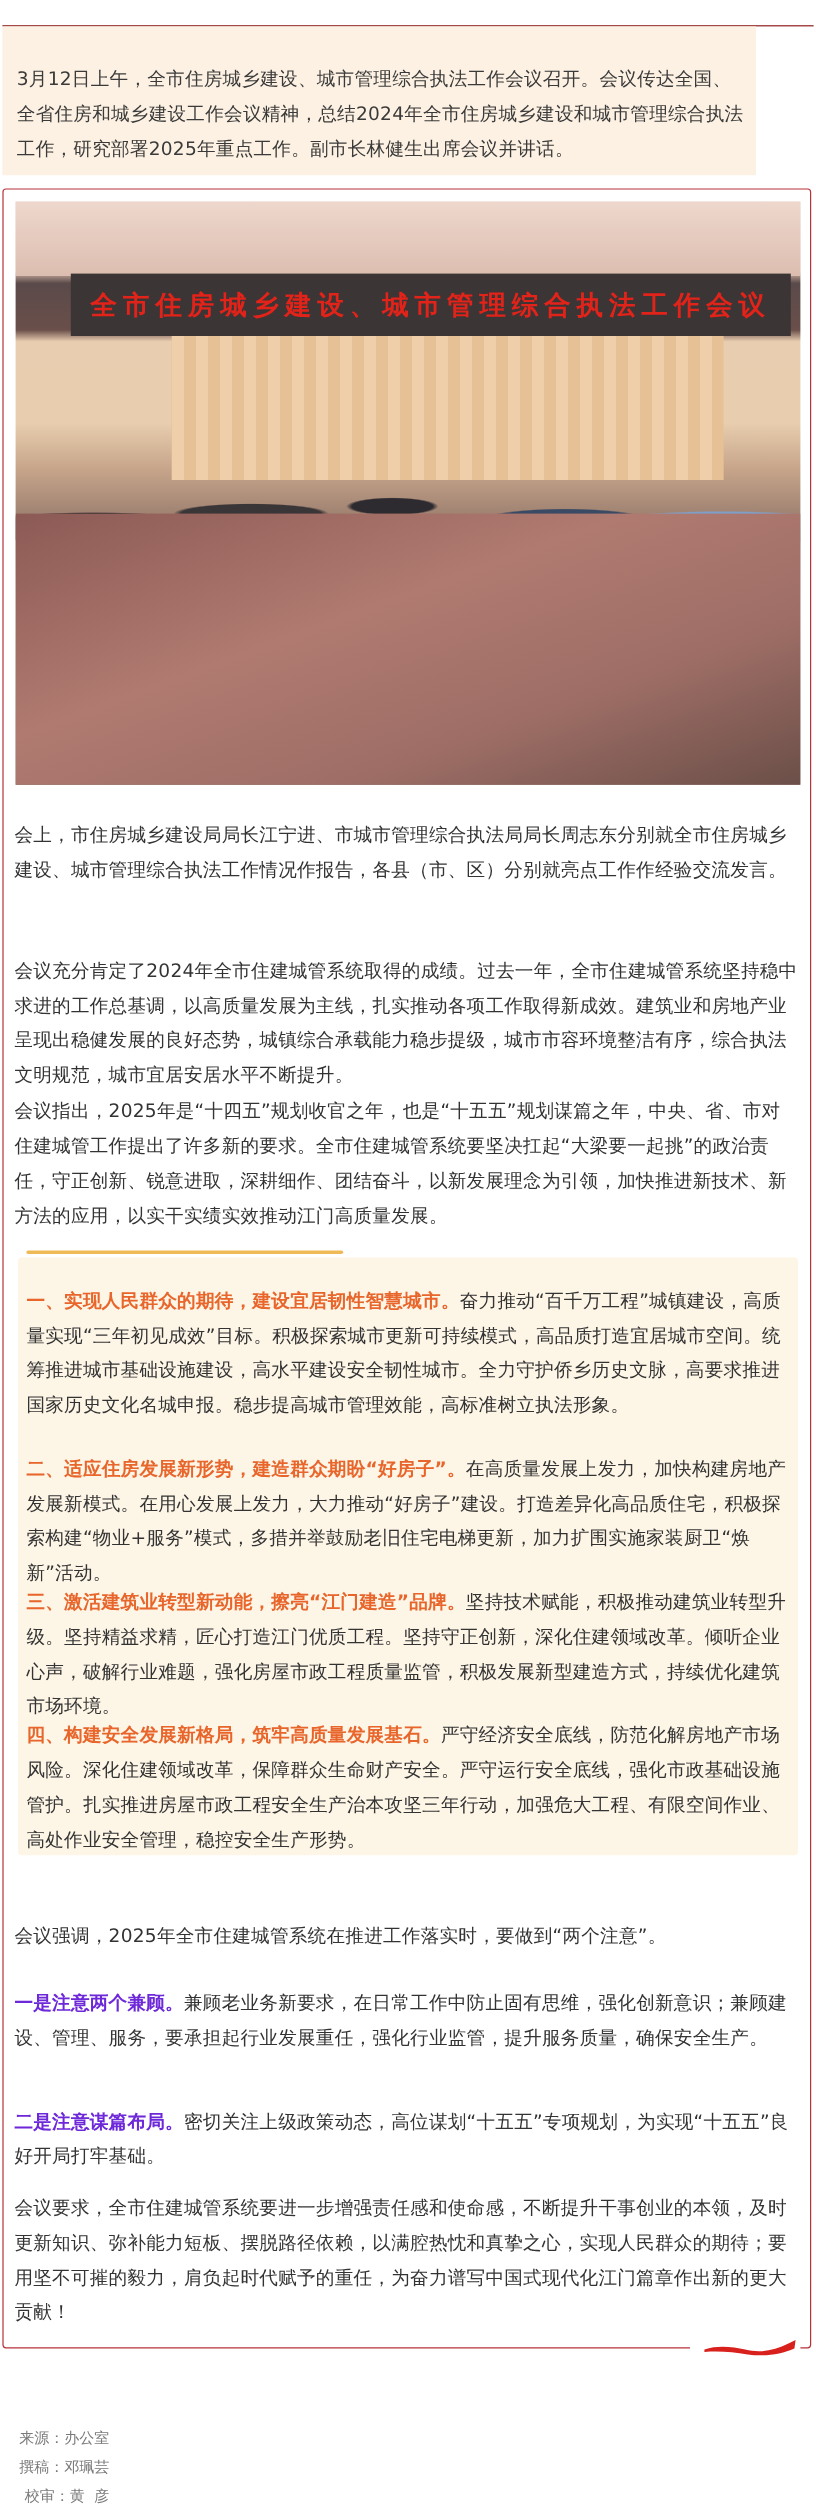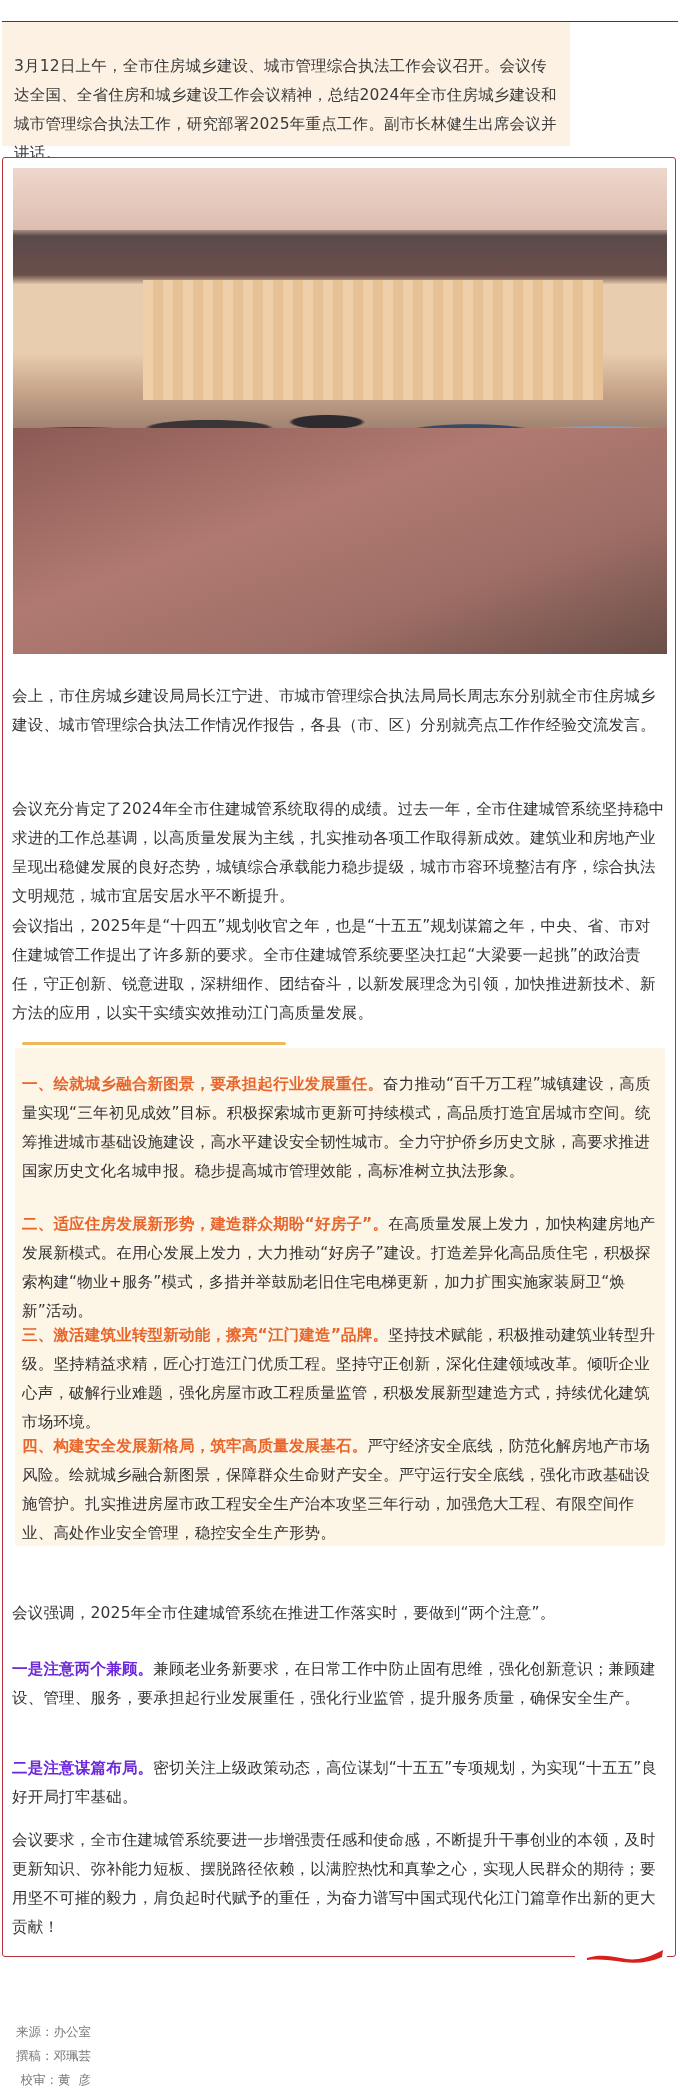--- a/index.html
+++ b/index.html
@@ -1,18 +1,18 @@
 <!DOCTYPE html>
 <html><head>
 <meta charset="utf-8">
 <style>
   html, body { margin: 0; padding: 0; background: #ffffff; }
   body { width: 680px; height: 2100px; position: relative; font-family: "DejaVu Sans", "Liberation Sans", sans-serif; color: #333333; overflow: hidden; }
   .top-rule { position: absolute; left: 2px; top: 21px; width: 676px; height: 1px; background: #8e1c1c; }
-  .intro-box { position: absolute; left: 2px; top: 22px; width: 568px; height: 124px; background: #fcf1e2; box-sizing: border-box; padding: 30px 10px 0 12px; }
+  .intro-box { position: absolute; left: 2px; top: 22px; width: 628px; height: 124px; background: #fcf1e2; box-sizing: border-box; padding: 30px 10px 0 12px; }
   .intro-box p { margin: 0; font-size: 15.5px; line-height: 29px; color: #3a3a3a; letter-spacing: 0.2px; }
   .main-card { position: absolute; left: 2px; top: 157px; width: 674px; height: 1800px; border: 1.5px solid #b8323a; border-radius: 3px; box-sizing: border-box; background: #fff; }
   .photo { position: absolute; left: 13px; top: 168px; width: 654px; height: 486px; overflow: hidden; background: linear-gradient(180deg,#e6c9bd 0%,#d8b9a9 12%,#5a4a4a 14%,#6a4f4a 22%,#e9cdb0 24%,#e8cdae 38%,#c6a48a 46%,#8a6f64 58%,#a9857a 70%,#8c6a62 85%,#7e6258 100%); }
   .photo .ceiling { position:absolute; left:0; top:0; width:100%; height:62px; background: linear-gradient(180deg,#eed7cc,#dcbeb0); }
   .photo .banner { position:absolute; left:46px; top:60px; width:600px; height:52px; background:#3c3535; }
   .photo .banner span { position:absolute; left:0; right:0; top:12px; text-align:center; color:#e2231a; font-size:22px; font-weight:bold; letter-spacing:5px; }
   .photo .curtain { position:absolute; left:130px; top:112px; width:460px; height:120px; background: repeating-linear-gradient(90deg,#efcfa9 0 10px,#e7c196 10px 20px); }
   .photo .table { position:absolute; left:0; top:260px; width:100%; height:226px; background: linear-gradient(160deg,#8c5a55 0%,#b07a70 40%,#9e6e66 70%,#6b4f48 100%); }
   .photo .people { position:absolute; left:0; top:200px; width:100%; height:120px; background: radial-gradient(ellipse at 10% 60%,#2f2b2e 0 12%,transparent 13%), radial-gradient(ellipse at 30% 50%,#3a3537 0 9%,transparent 10%), radial-gradient(ellipse at 48% 45%,#2d2b30 0 7%,transparent 8%), radial-gradient(ellipse at 70% 55%,#3b4a64 0 10%,transparent 11%), radial-gradient(ellipse at 90% 60%,#7f9fc8 0 13%,transparent 14%); }
   .txt { position: absolute; left: 12px; width: 654px; margin: 0; font-size: 15.5px; line-height: 29px; color: #333; letter-spacing: 0.2px; }
@@ -31,36 +31,39 @@
 
 <div class="top-rule"></div>
 <div class="intro-box">
   <p>3月12日上午，全市住房城乡建设、城市管理综合执法工作会议召开。会议传达全国、全省住房和城乡建设工作会议精神，总结2024年全市住房城乡建设和城市管理综合执法工作，研究部署2025年重点工作。副市长林健生出席会议并讲话。</p>
 </div>
 
 <div class="main-card"></div>
 
 <div class="photo">
   <div class="ceiling"></div>
+  <div class="banner">
+      <span>全市住房城乡建设、城市管理综合执法工作会议</span>
+    </div>
   <div class="curtain"></div>
   <div class="people"></div>
   <div class="table"></div>
 </div>
 
 <p class="txt" style="top:682px;">会上，市住房城乡建设局局长江宁进、市城市管理综合执法局局长周志东分别就全市住房城乡建设、城市管理综合执法工作情况作报告，各县（市、区）分别就亮点工作作经验交流发言。</p>
 <p class="txt" style="top:783px;margin-top:12px;">会议充分肯定了2024年全市住建城管系统取得的成绩。过去一年，全市住建城管系统坚持稳中求进的工作总基调，以高质量发展为主线，扎实推动各项工作取得新成效。建筑业和房地产业呈现出稳健发展的良好态势，城镇综合承载能力稳步提级，城市市容环境整洁有序，综合执法文明规范，城市宜居安居水平不断提升。</p>
 <p class="txt" style="top:912px;">会议指出，2025年是“十四五”规划收官之年，也是“十五五”规划谋篇之年，中央、省、市对住建城管工作提出了许多新的要求。全市住建城管系统要坚决扛起“大梁要一起挑”的政治责任，守正创新、锐意进取，深耕细作、团结奋斗，以新发展理念为引领，加快推进新技术、新方法的应用，以实干实绩实效推动江门高质量发展。</p>
 
 <div class="accent-bar"></div>
 <div class="points-box"></div>
 
-<p class="pt" style="top:1070px;"><span class="hl">一、绘就城乡融合新图景，要承担起行业发展重任。</span><span>奋力推动“百千万工程”城镇建设，高质量实现“三年初见成效”目标。积极探索城市更新可持续模式，高品质打造宜居城市空间。统筹推进城市基础设施建设，高水平建设安全韧性城市。全力守护侨乡历史文脉，高要求推进国家历史文化名城申报。稳步提高城市管理效能，高标准树立执法形象。</span></p>
+<p class="pt" style="top:1070px;"><span class="hl">一、实现人民群众的期待，建设宜居韧性智慧城市。</span><span>奋力推动“百千万工程”城镇建设，高质量实现“三年初见成效”目标。积极探索城市更新可持续模式，高品质打造宜居城市空间。统筹推进城市基础设施建设，高水平建设安全韧性城市。全力守护侨乡历史文脉，高要求推进国家历史文化名城申报。稳步提高城市管理效能，高标准树立执法形象。</span></p>
 <p class="pt" style="top:1210px;"><span class="hl">二、适应住房发展新形势，建造群众期盼“好房子”。</span><span>在高质量发展上发力，加快构建房地产发展新模式。在用心发展上发力，大力推动“好房子”建设。打造差异化高品质住宅，积极探索构建“物业+服务”模式，多措并举鼓励老旧住宅电梯更新，加力扩围实施家装厨卫“焕新”活动。</span></p>
 <p class="pt" style="top:1321px;"><span class="hl">三、激活建筑业转型新动能，擦亮“江门建造”品牌。</span><span>坚持技术赋能，积极推动建筑业转型升级。坚持精益求精，匠心打造江门优质工程。坚持守正创新，深化住建领域改革。倾听企业心声，破解行业难题，强化房屋市政工程质量监管，积极发展新型建造方式，持续优化建筑市场环境。</span></p>
-<p class="pt" style="top:1432px;"><span class="hl">四、构建安全发展新格局，筑牢高质量发展基石。</span><span>严守经济安全底线，防范化解房地产市场风险。绘就城乡融合新图景，保障群众生命财产安全。严守运行安全底线，强化市政基础设施管护。扎实推进房屋市政工程安全生产治本攻坚三年行动，加强危大工程、有限空间作业、高处作业安全管理，稳控安全生产形势。</span></p>
+<p class="pt" style="top:1432px;"><span class="hl">四、构建安全发展新格局，筑牢高质量发展基石。</span><span>严守经济安全底线，防范化解房地产市场风险。深化住建领域改革，保障群众生命财产安全。严守运行安全底线，强化市政基础设施管护。扎实推进房屋市政工程安全生产治本攻坚三年行动，加强危大工程、有限空间作业、高处作业安全管理，稳控安全生产形势。</span></p>
 
 <p class="txt" style="top:1599px;">会议强调，2025年全市住建城管系统在推进工作落实时，要做到“两个注意”。</p>
 
 <p class="txt" style="top:1655px;"><span class="red-hl">一是注意两个兼顾。</span><span>兼顾老业务新要求，在日常工作中防止固有思维，强化创新意识；兼顾建设、管理、服务，要承担起行业发展重任，强化行业监管，提升服务质量，确保安全生产。</span></p>
 <p class="txt" style="top:1754px;"><span class="red-hl">二是注意谋篇布局。</span><span>密切关注上级政策动态，高位谋划“十五五”专项规划，为实现“十五五”良好开局打牢基础。</span></p>
 
 <p class="txt" style="top:1826px;">会议要求，全市住建城管系统要进一步增强责任感和使命感，不断提升干事创业的本领，及时更新知识、弥补能力短板、摆脱路径依赖，以满腔热忱和真挚之心，实现人民群众的期待；要用坚不可摧的毅力，肩负起时代赋予的重任，为奋力谱写中国式现代化江门篇章作出新的更大贡献！</p>
 
 <div class="gap-mask"></div>
 <svg class="brush" viewBox="0 0 80 18">

